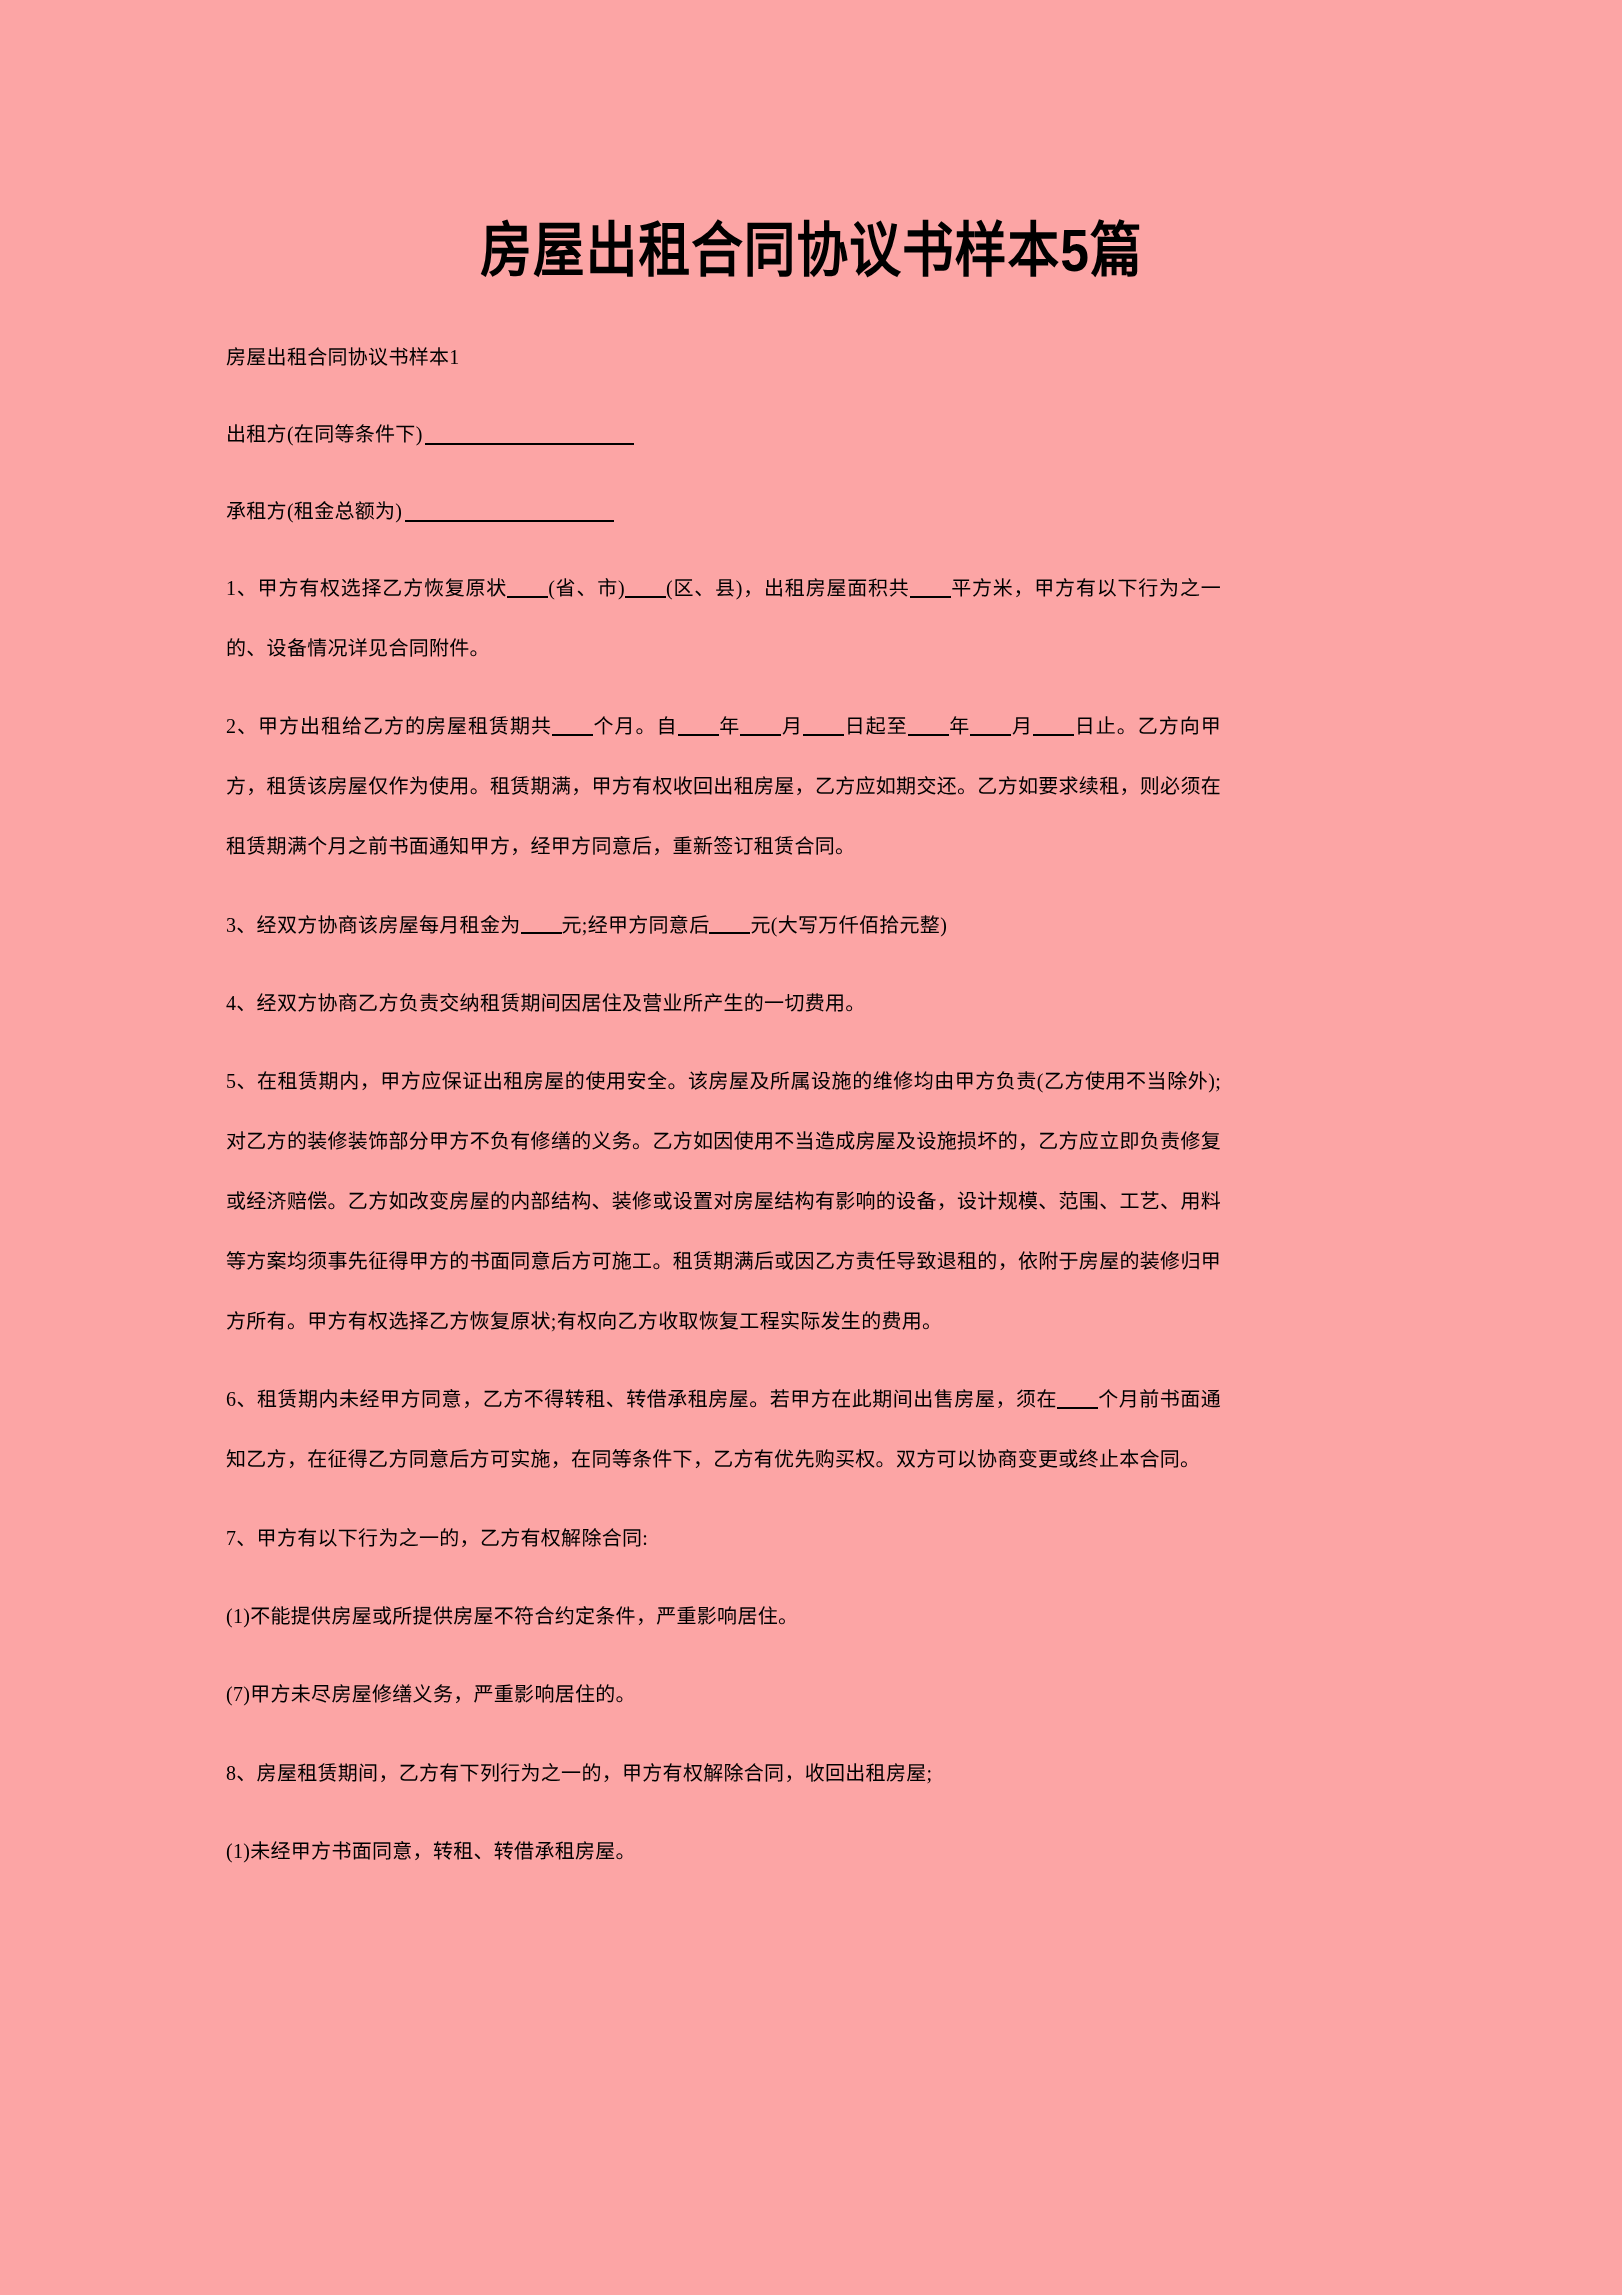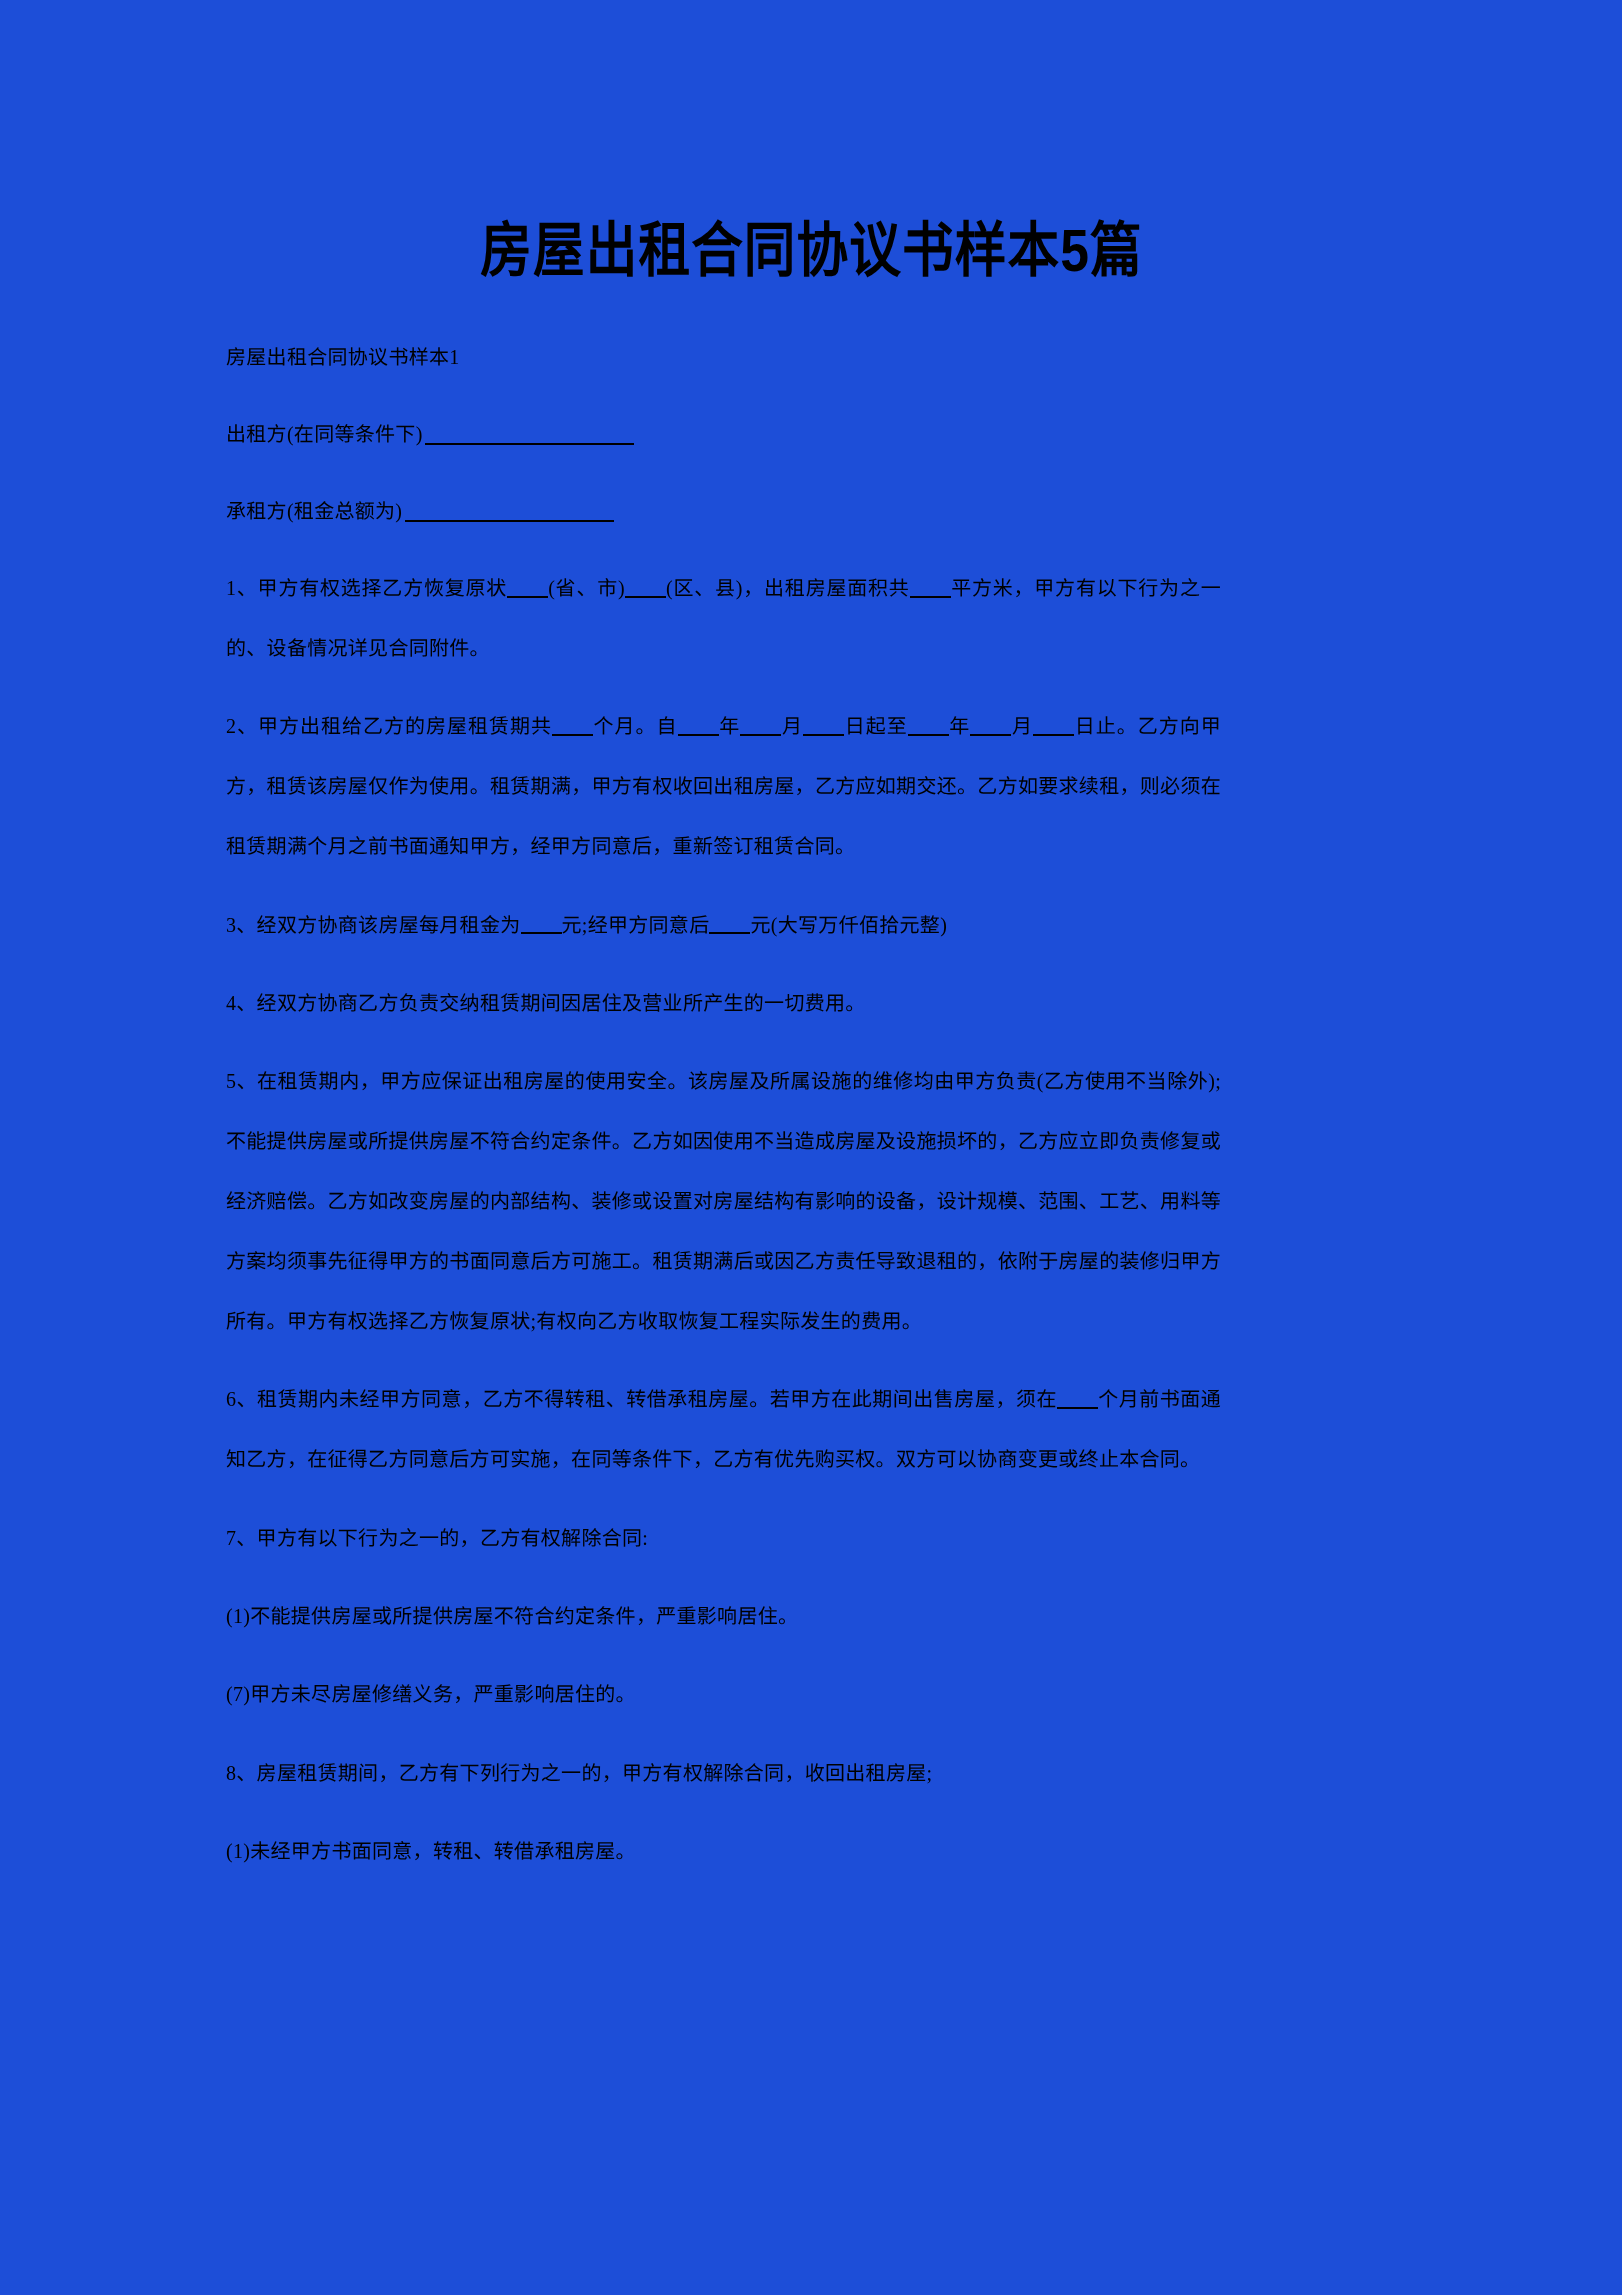--- a/index.html
+++ b/index.html
@@ -5,21 +5,21 @@
 <style>
   html, body {
     margin: 0;
     padding: 0;
     background: #ffffff;
   }
   .page {
     position: relative;
     width: 1623px;
     height: 2295px;
-    background: #1d4ed8;
+    background: #fca5a5;
     box-sizing: border-box;
     overflow: hidden;
     font-family: "Liberation Serif", "DejaVu Serif", serif;
     color: #000000;
   }
   .doc-title {
     position: absolute;
     left: 0;
     right: 0;
     top: 175px;
@@ -83,21 +83,21 @@
     <p class="para tight"><span>承租方(租金总额为)</span><span class="blank-long"></span></p>
 
     <p class="para"><span>1、</span><span>甲方有权选择乙方恢复原状</span><span class="blank"></span><span>(省、市)</span><span class="blank"></span><span>(区、县)，出租房屋面积共</span><span class="blank"></span><span>平方米，甲方有以下行为之一的、设备情况详见合同附件。</span></p>
 
     <p class="para"><span>2、</span><span>甲方出租给乙方的房屋租赁期共</span><span class="blank"></span><span>个月。自</span><span class="blank"></span><span>年</span><span class="blank"></span><span>月</span><span class="blank"></span><span>日起至</span><span class="blank"></span><span>年</span><span class="blank"></span><span>月</span><span class="blank"></span><span>日止。乙方向甲方，租赁该房屋仅作为使用。租赁期满，甲方有权收回出租房屋，乙方应如期交还。乙方如要求续租，则必须在租赁期满个月之前书面通知甲方，经甲方同意后，重新签订租赁合同。</span></p>
 
     <p class="para"><span>3、</span><span>经双方协商该房屋每月租金为</span><span class="blank"></span><span>元;经甲方同意后</span><span class="blank"></span><span>元(大写万仟佰拾元整)</span></p>
 
     <p class="para"><span>4、</span><span>经双方协商乙方负责交纳租赁期间因居住及营业所产生的一切费用。</span></p>
 
-    <p class="para"><span>5、</span><span>在租赁期内，甲方应保证出租房屋的使用安全。该房屋及所属设施的维修均由甲方负责(乙方使用不当除外);不能提供房屋或所提供房屋不符合约定条件。乙方如因使用不当造成房屋及设施损坏的，乙方应立即负责修复或经济赔偿。乙方如改变房屋的内部结构、装修或设置对房屋结构有影响的设备，设计规模、范围、工艺、用料等方案均须事先征得甲方的书面同意后方可施工。租赁期满后或因乙方责任导致退租的，依附于房屋的装修归甲方所有。甲方有权选择乙方恢复原状;有权向乙方收取恢复工程实际发生的费用。</span></p>
+    <p class="para"><span>5、</span><span>在租赁期内，甲方应保证出租房屋的使用安全。该房屋及所属设施的维修均由甲方负责(乙方使用不当除外);对乙方的装修装饰部分甲方不负有修缮的义务。乙方如因使用不当造成房屋及设施损坏的，乙方应立即负责修复或经济赔偿。乙方如改变房屋的内部结构、装修或设置对房屋结构有影响的设备，设计规模、范围、工艺、用料等方案均须事先征得甲方的书面同意后方可施工。租赁期满后或因乙方责任导致退租的，依附于房屋的装修归甲方所有。甲方有权选择乙方恢复原状;有权向乙方收取恢复工程实际发生的费用。</span></p>
 
     <p class="para"><span>6、</span><span>租赁期内未经甲方同意，乙方不得转租、转借承租房屋。若甲方在此期间出售房屋，须在</span><span class="blank"></span><span>个月前书面通知乙方，在征得乙方同意后方可实施，在同等条件下，乙方有优先购买权。双方可以协商变更或终止本合同。</span></p>
 
     <p class="para"><span>7、</span><span>甲方有以下行为之一的，乙方有权解除合同:</span></p>
 
     <p class="para">(1)不能提供房屋或所提供房屋不符合约定条件，严重影响居住。</p>
 
     <p class="para">(7)甲方未尽房屋修缮义务，严重影响居住的。</p>
 
     <p class="para"><span>8、</span><span>房屋租赁期间，乙方有下列行为之一的，甲方有权解除合同，收回出租房屋;</span></p>

